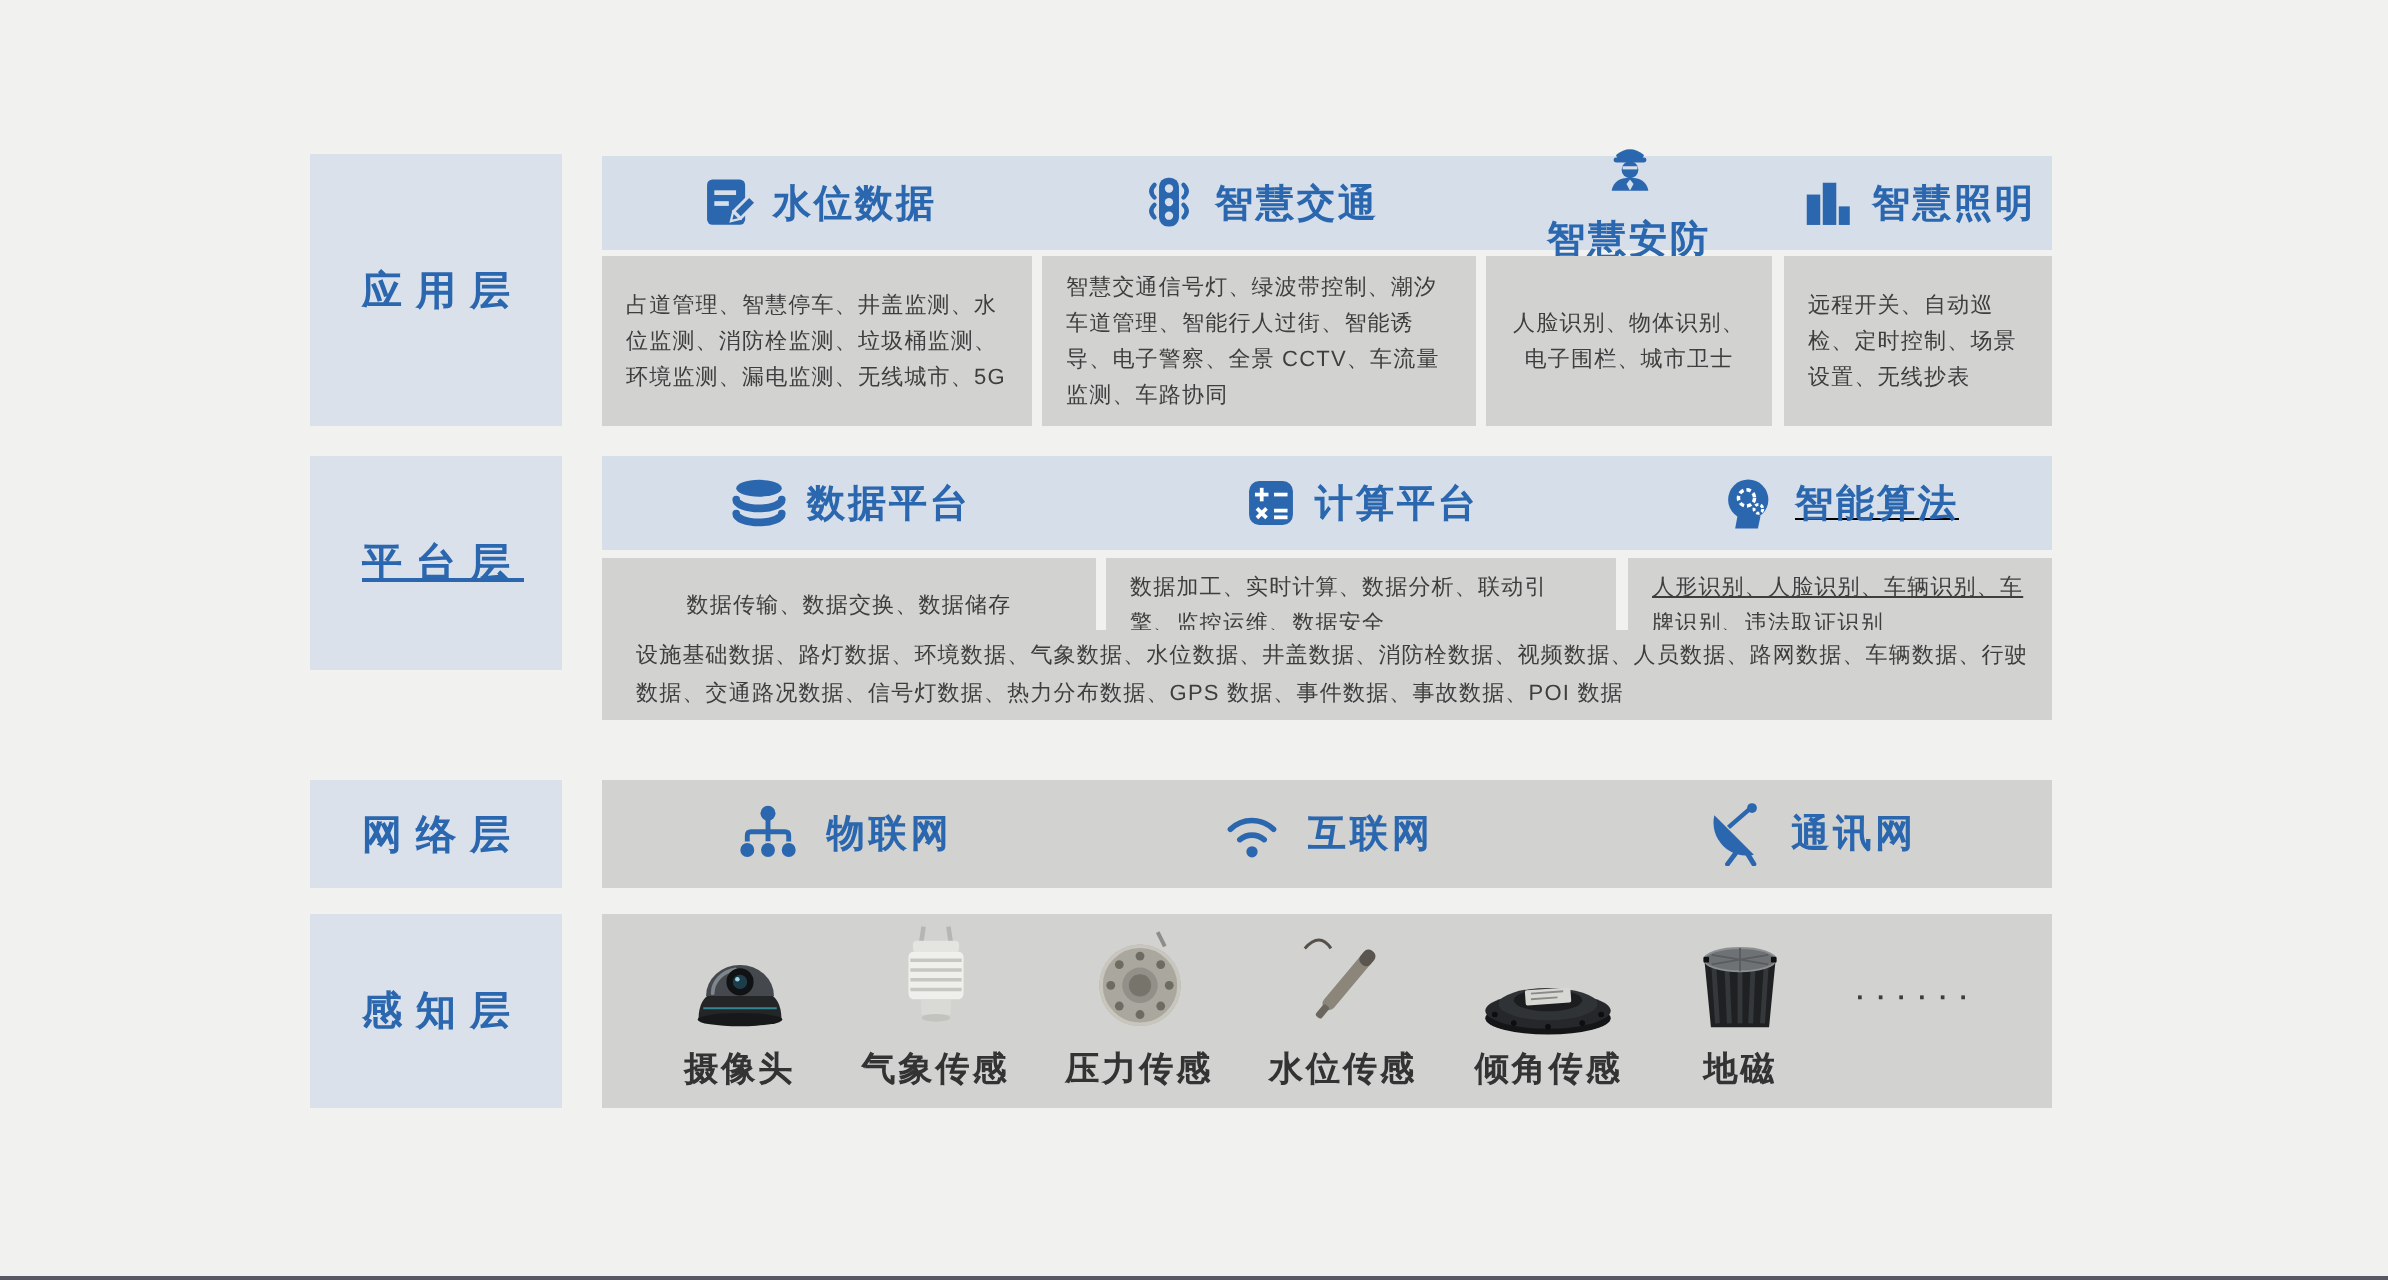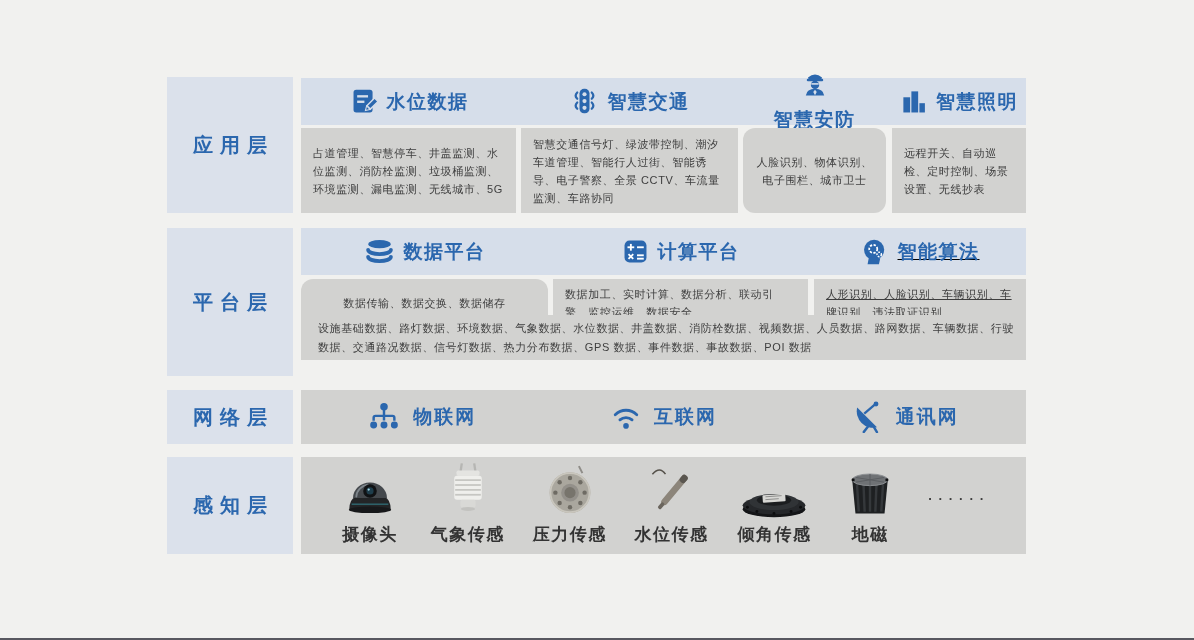--- a/index.html
+++ b/index.html
@@ -6,28 +6,28 @@
   body{
     width:1194px;height:640px;
     background:#f1f1ef;
     font-family:"Liberation Sans","DejaVu Sans",sans-serif;
     position:relative;overflow:hidden;
   }
   .canvas{position:absolute;inset:0;}
 
   
   .layer-label{
-    position:absolute;left:167px;width:126px;
+    position:absolute;left:155px;width:126px;
     background:#dbe1eb;
     display:flex;align-items:center;justify-content:center;
     color:#2b67ae;font-weight:bold;font-size:20px;
     letter-spacing:7px;text-indent:7px;
   }
   .lab-app{top:77px;height:136px;}
-  .lab-plat{top:228px;height:148px;}
+  .lab-plat{top:228px;height:107px;text-decoration:underline;}
   .lab-net{top:390px;height:54px;}
   .lab-sense{top:457px;height:97px;}
 
   
   .strip{position:absolute;left:301px;width:725px;}
 
   
   .hbar{background:#d6deea;display:flex;align-items:center;}
   .hb-app{top:78px;height:47px;}
   .hb-plat{top:228px;height:47px;}
@@ -44,21 +44,21 @@
   
   .boxrow{display:flex;align-items:stretch;}
   .br-app{top:128px;height:85px;}
   .br-plat{top:279px;height:48px;}
   .gbox{
     background:#d2d2d0;color:#3e3e3e;
     font-size:11px;line-height:18px;letter-spacing:0.6px;
     display:flex;align-items:center;
     padding:4px 12px;box-sizing:border-box;
   }
-  .gbox.center{text-align:center;justify-content:center;border-radius:12px;}
+  .gbox.center{text-align:center;justify-content:center;}
   .pool{
     top:315px;height:45px;background:#d2d2d0;color:#3e3e3e;
     font-size:11px;line-height:19px;letter-spacing:0.6px;
     display:flex;align-items:center;padding:0 10px 0 17px;box-sizing:border-box;
   }
 
   
   .netbar{top:390px;height:54px;background:#d2d2d0;display:flex;}
   .netcell{flex:1;display:flex;align-items:center;justify-content:center;gap:12px;}
   .ntitle{color:#2b67ae;font-weight:bold;font-size:19px;letter-spacing:2px;}

